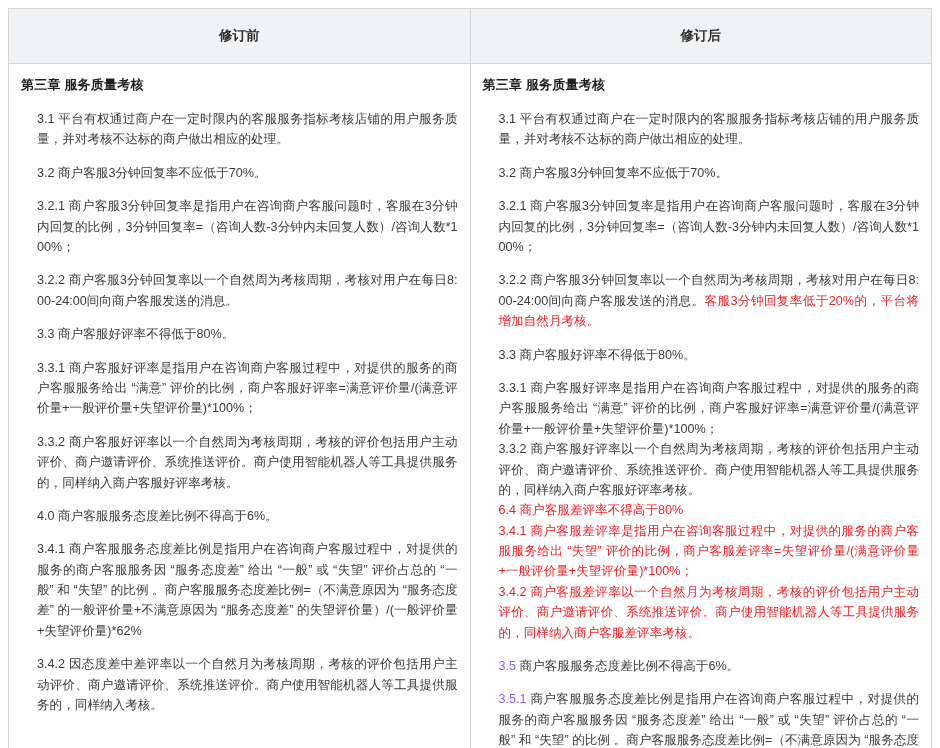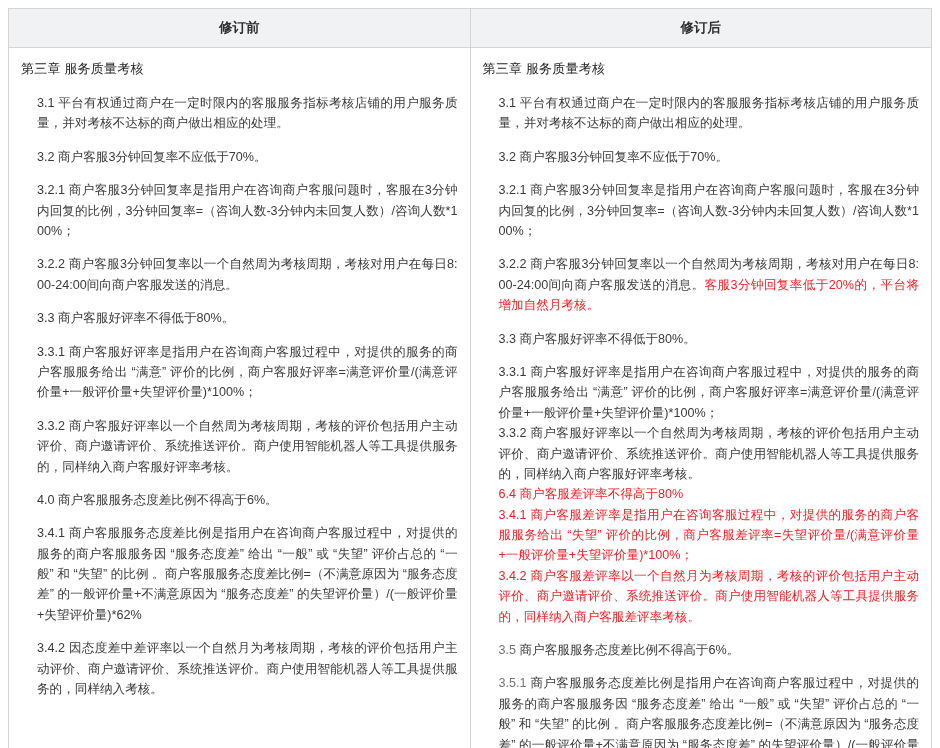--- a/index.html
+++ b/index.html
@@ -31,53 +31,53 @@
 
   thead th {
     background: #f1f2f4;
     border: 1px solid #d4d4d4;
     height: 38px;
     font-size: 13.5px;
     font-weight: bold;
     color: #2f2f2f;
     text-align: center;
     vertical-align: middle;
-    padding: 0;
+    padding: 8px;
   }
   tbody td {
     border: 1px solid #d4d4d4;
     vertical-align: top;
     padding: 10px 12px 14px 12px;
     font-size: 12.6px;
     line-height: 1.62;
     color: #3a3a3a;
   }
   .chapter-title {
-    font-weight: normal;
+    font-weight: bold;
     font-size: 13px;
     color: #1f1f1f;
     margin: 0 0 14px 0;
     letter-spacing: 0.2px;
   }
   p.para {
     margin: 0 0 13px 16px;
     text-align: justify;
     word-break: break-all;
   }
   p.para.tight {
     margin-bottom: 0;
   }
   p.para:last-child {
     margin-bottom: 0;
   }
   .rev {
     color: #ee1f23;
   }
   .rev-num {
-    color: #737373;
+    color: #8b5cf6;
   }
   .blk {
     color: #3a3a3a;
   }
 </style>
 </head>
 <body>
 
 <div class="doc-wrap">
   <table class="compare">

